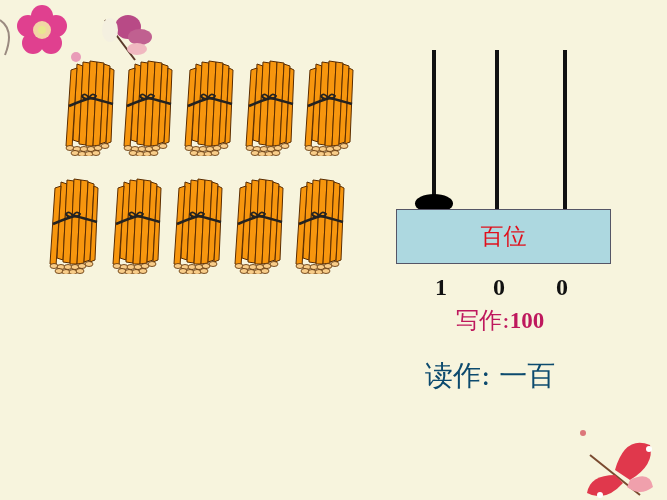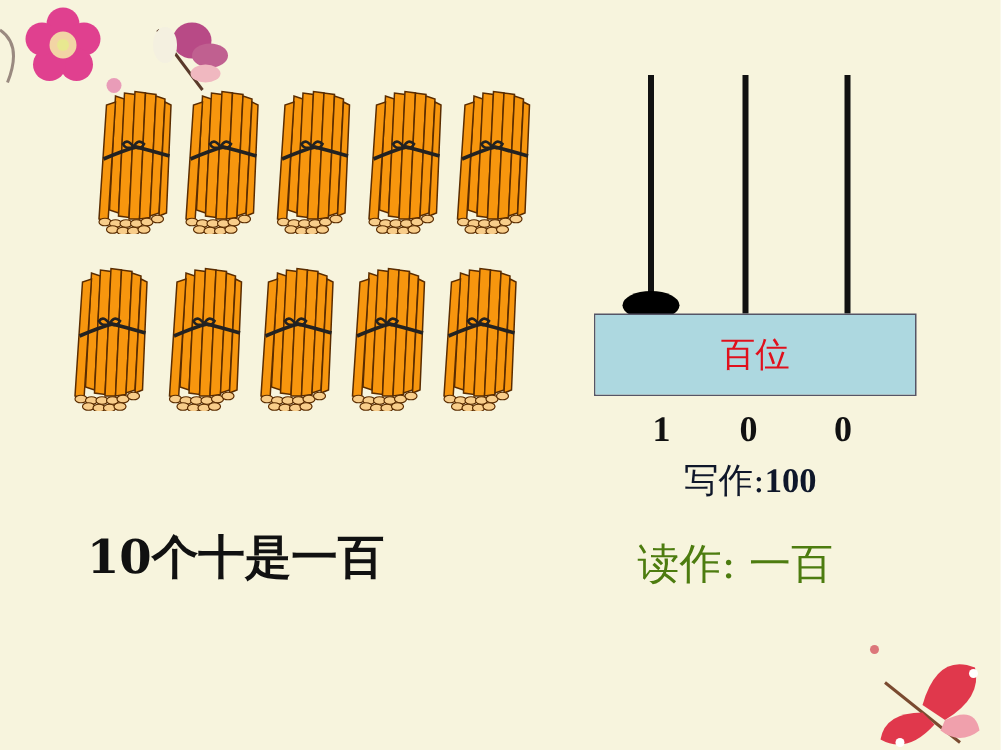--- a/index.html
+++ b/index.html
@@ -6,24 +6,24 @@
   body { width:667px; height:500px; overflow:hidden; }
   .slide { position:relative; width:667px; height:500px; background:#f7f4dd; font-family:"DejaVu Serif","Liberation Serif",serif; }
   .deco { position:absolute; }
   .bundle { position:absolute; width:52px; height:96px; }
   .rod { position:absolute; width:4px; background:#111; }
   .bead { position:absolute; width:38px; height:19px; background:#000; border-radius:50%; }
   .place-table { position:absolute; left:396px; top:209px; width:215px; height:55px; display:flex; border:1px solid #556; box-sizing:border-box; }
   .place-cell { flex:1; background:#add8e0; border-right:4px solid #a16207; display:flex; align-items:center; justify-content:center; color:#e0101c; font-size:23px; font-family:"DejaVu Serif",serif; }
   .place-cell:last-child { border-right:none; }
   .digit { position:absolute; top:274px; font-size:24px; font-weight:bold; color:#111; font-family:"Liberation Serif",serif; }
-  .write { position:absolute; left:456px; top:305px; font-size:23px; color:#0f172a; font-family:"DejaVu Serif",serif; }
+  .write { position:absolute; left:456px; top:305px; font-size:23px; color:#be185d; font-family:"DejaVu Serif",serif; }
   .write b { font-family:"Liberation Serif",serif; }
   .caption { position:absolute; left:58px; top:351px; font-size:31px; font-weight:bold; color:#111; font-family:"DejaVu Serif",serif; }
-  .read { position:absolute; left:425px; top:357px; font-size:28px; color:#4d7c0f; font-family:"DejaVu Serif",serif; }
+  .read { position:absolute; left:425px; top:357px; font-size:28px; color:#0c4a6e; font-family:"DejaVu Serif",serif; }
 </style>
 </head>
 <body>
 
 <div class="slide">
 
   <svg class="deco" style="left:0;top:0" width="170" height="70">
     <path d="M0 20 Q15 30 5 55" stroke="#9a8a80" stroke-width="2" fill="none"></path>
     <g transform="translate(42,30)">
       <circle cx="0" cy="-14" r="11" fill="#e0408f"></circle>
@@ -132,19 +132,18 @@
   </div>
 
   <div class="digit" style="left:435px">1</div>
   <div class="digit" style="left:493px">0</div>
   <div class="digit" style="left:556px">0</div>
 
   <div class="write">
     <span>写作:</span><b>100</b>
   </div>
 
-  <div class="caption">10个十是一百</div>
 
   <div class="read">
     <span>读作:</span>
     <span>一百</span>
   </div>
 </div>
 
 </body></html>

